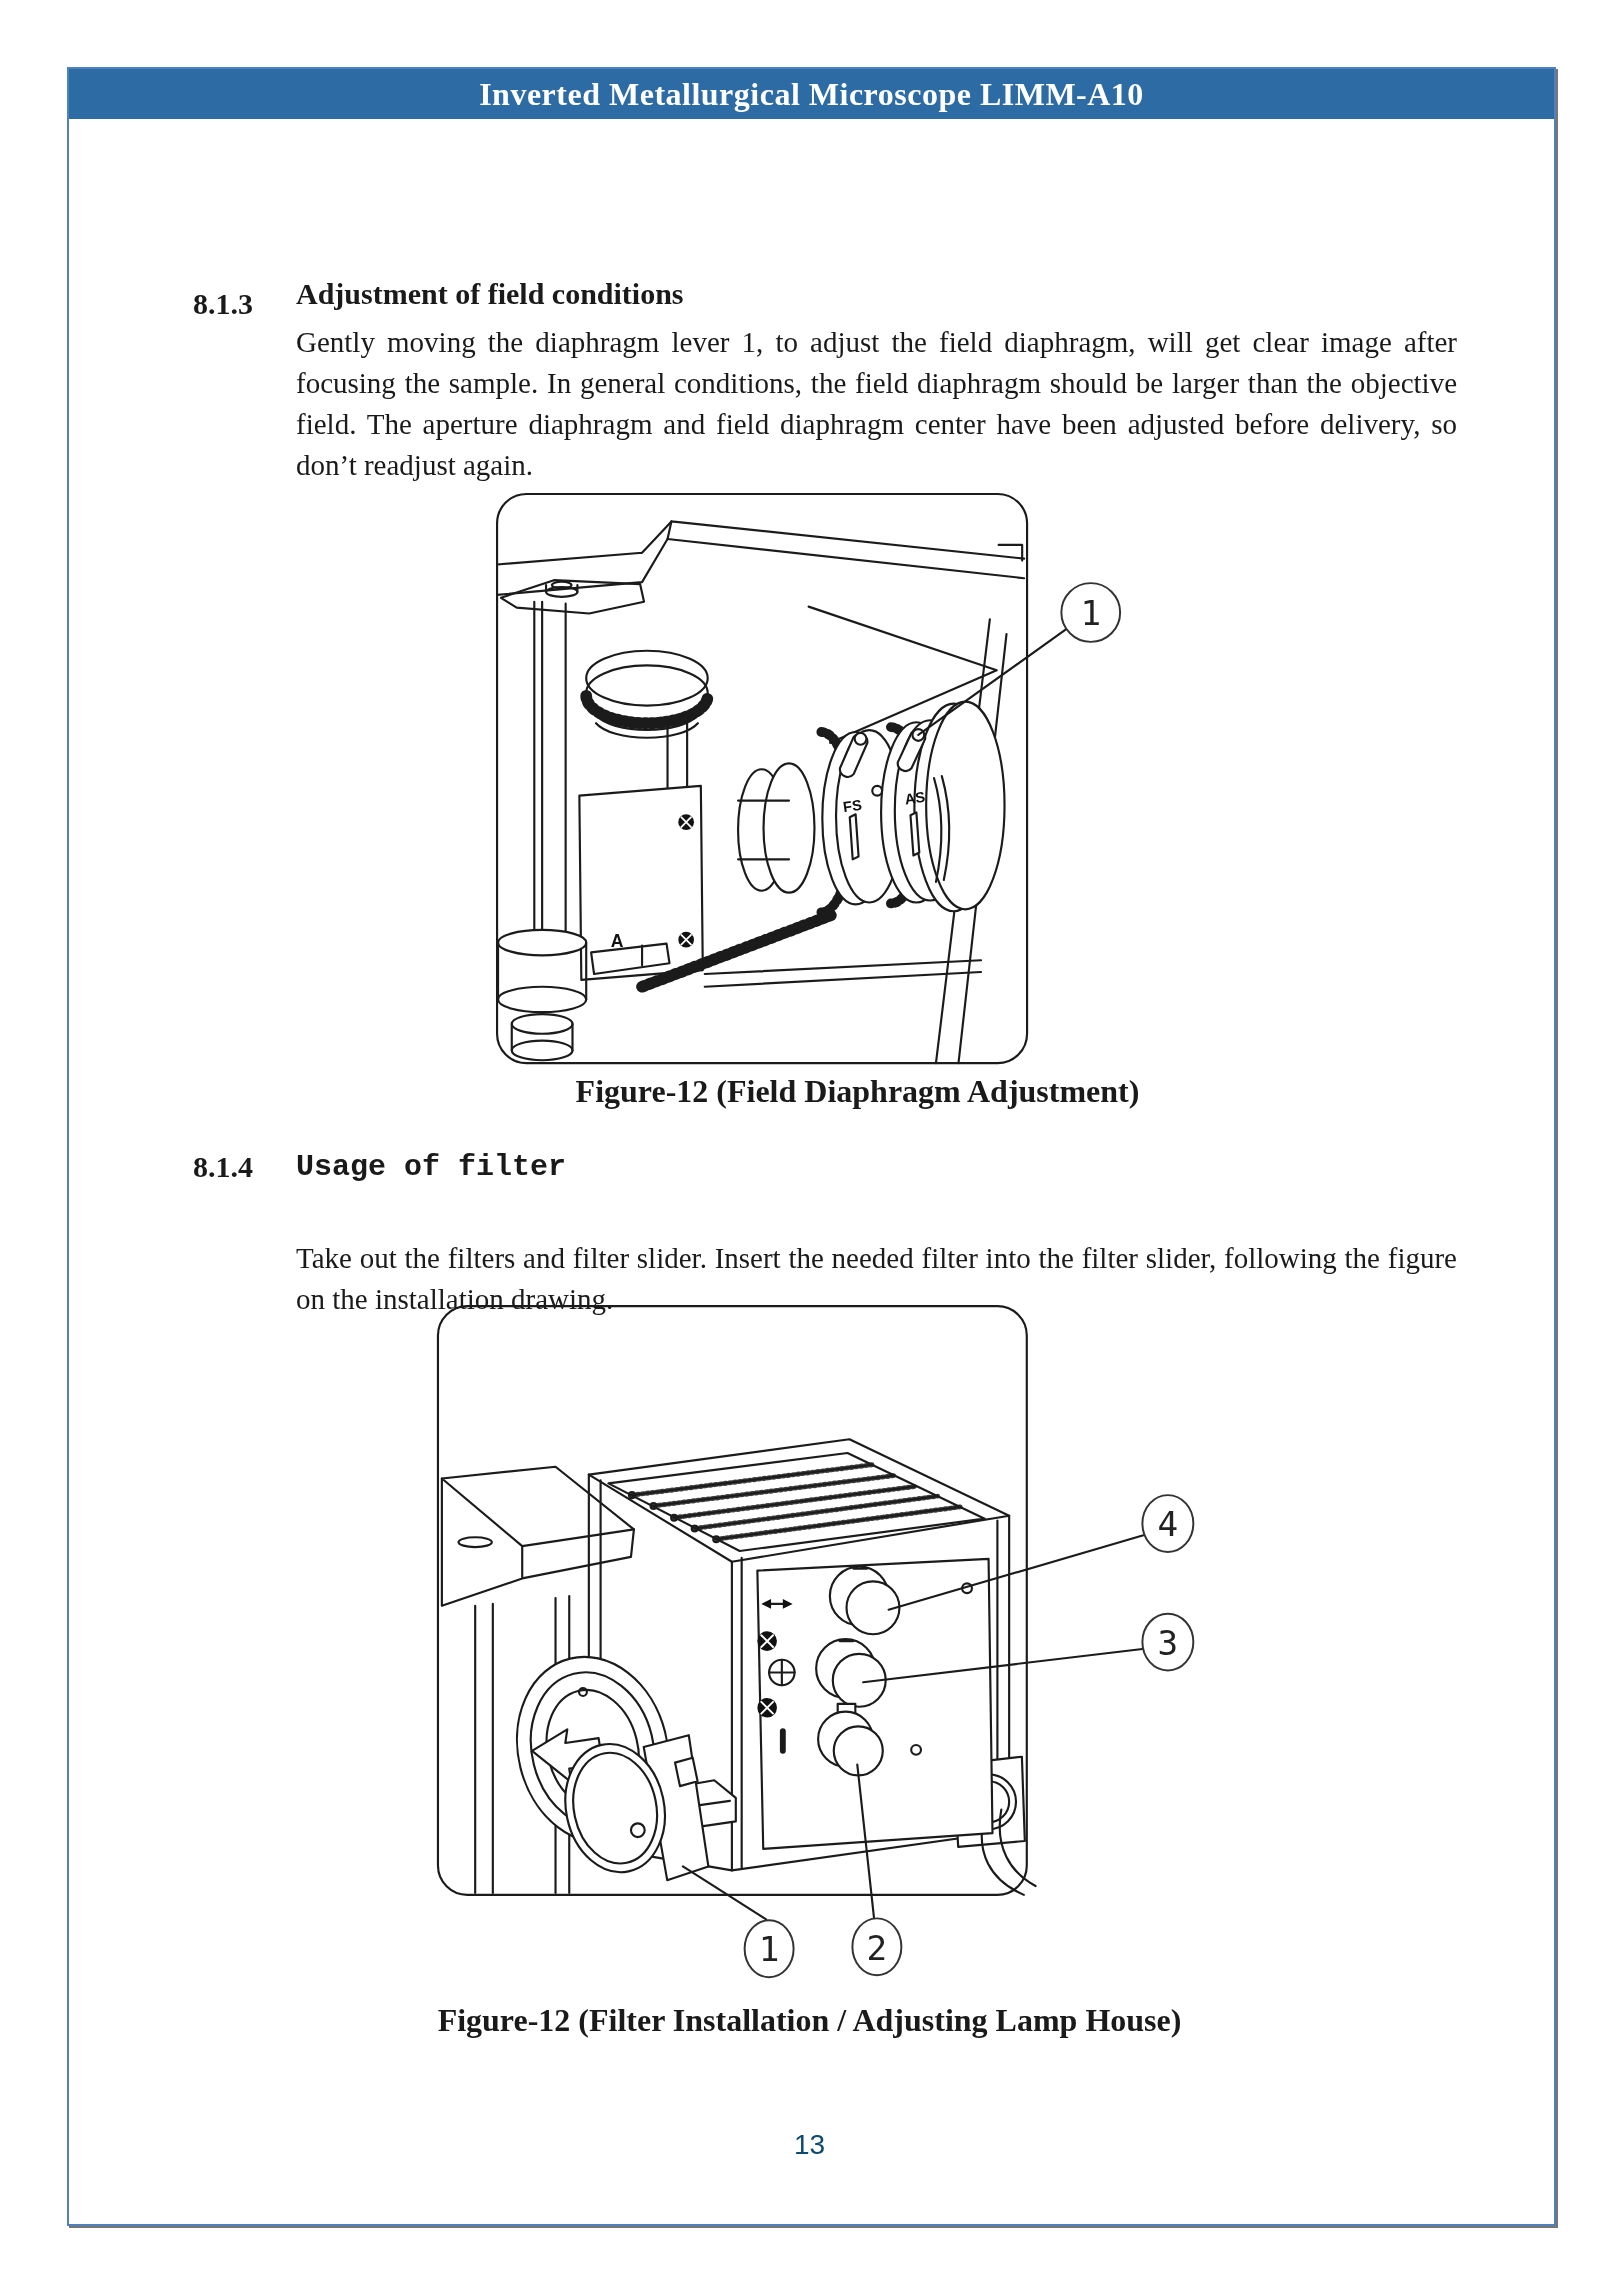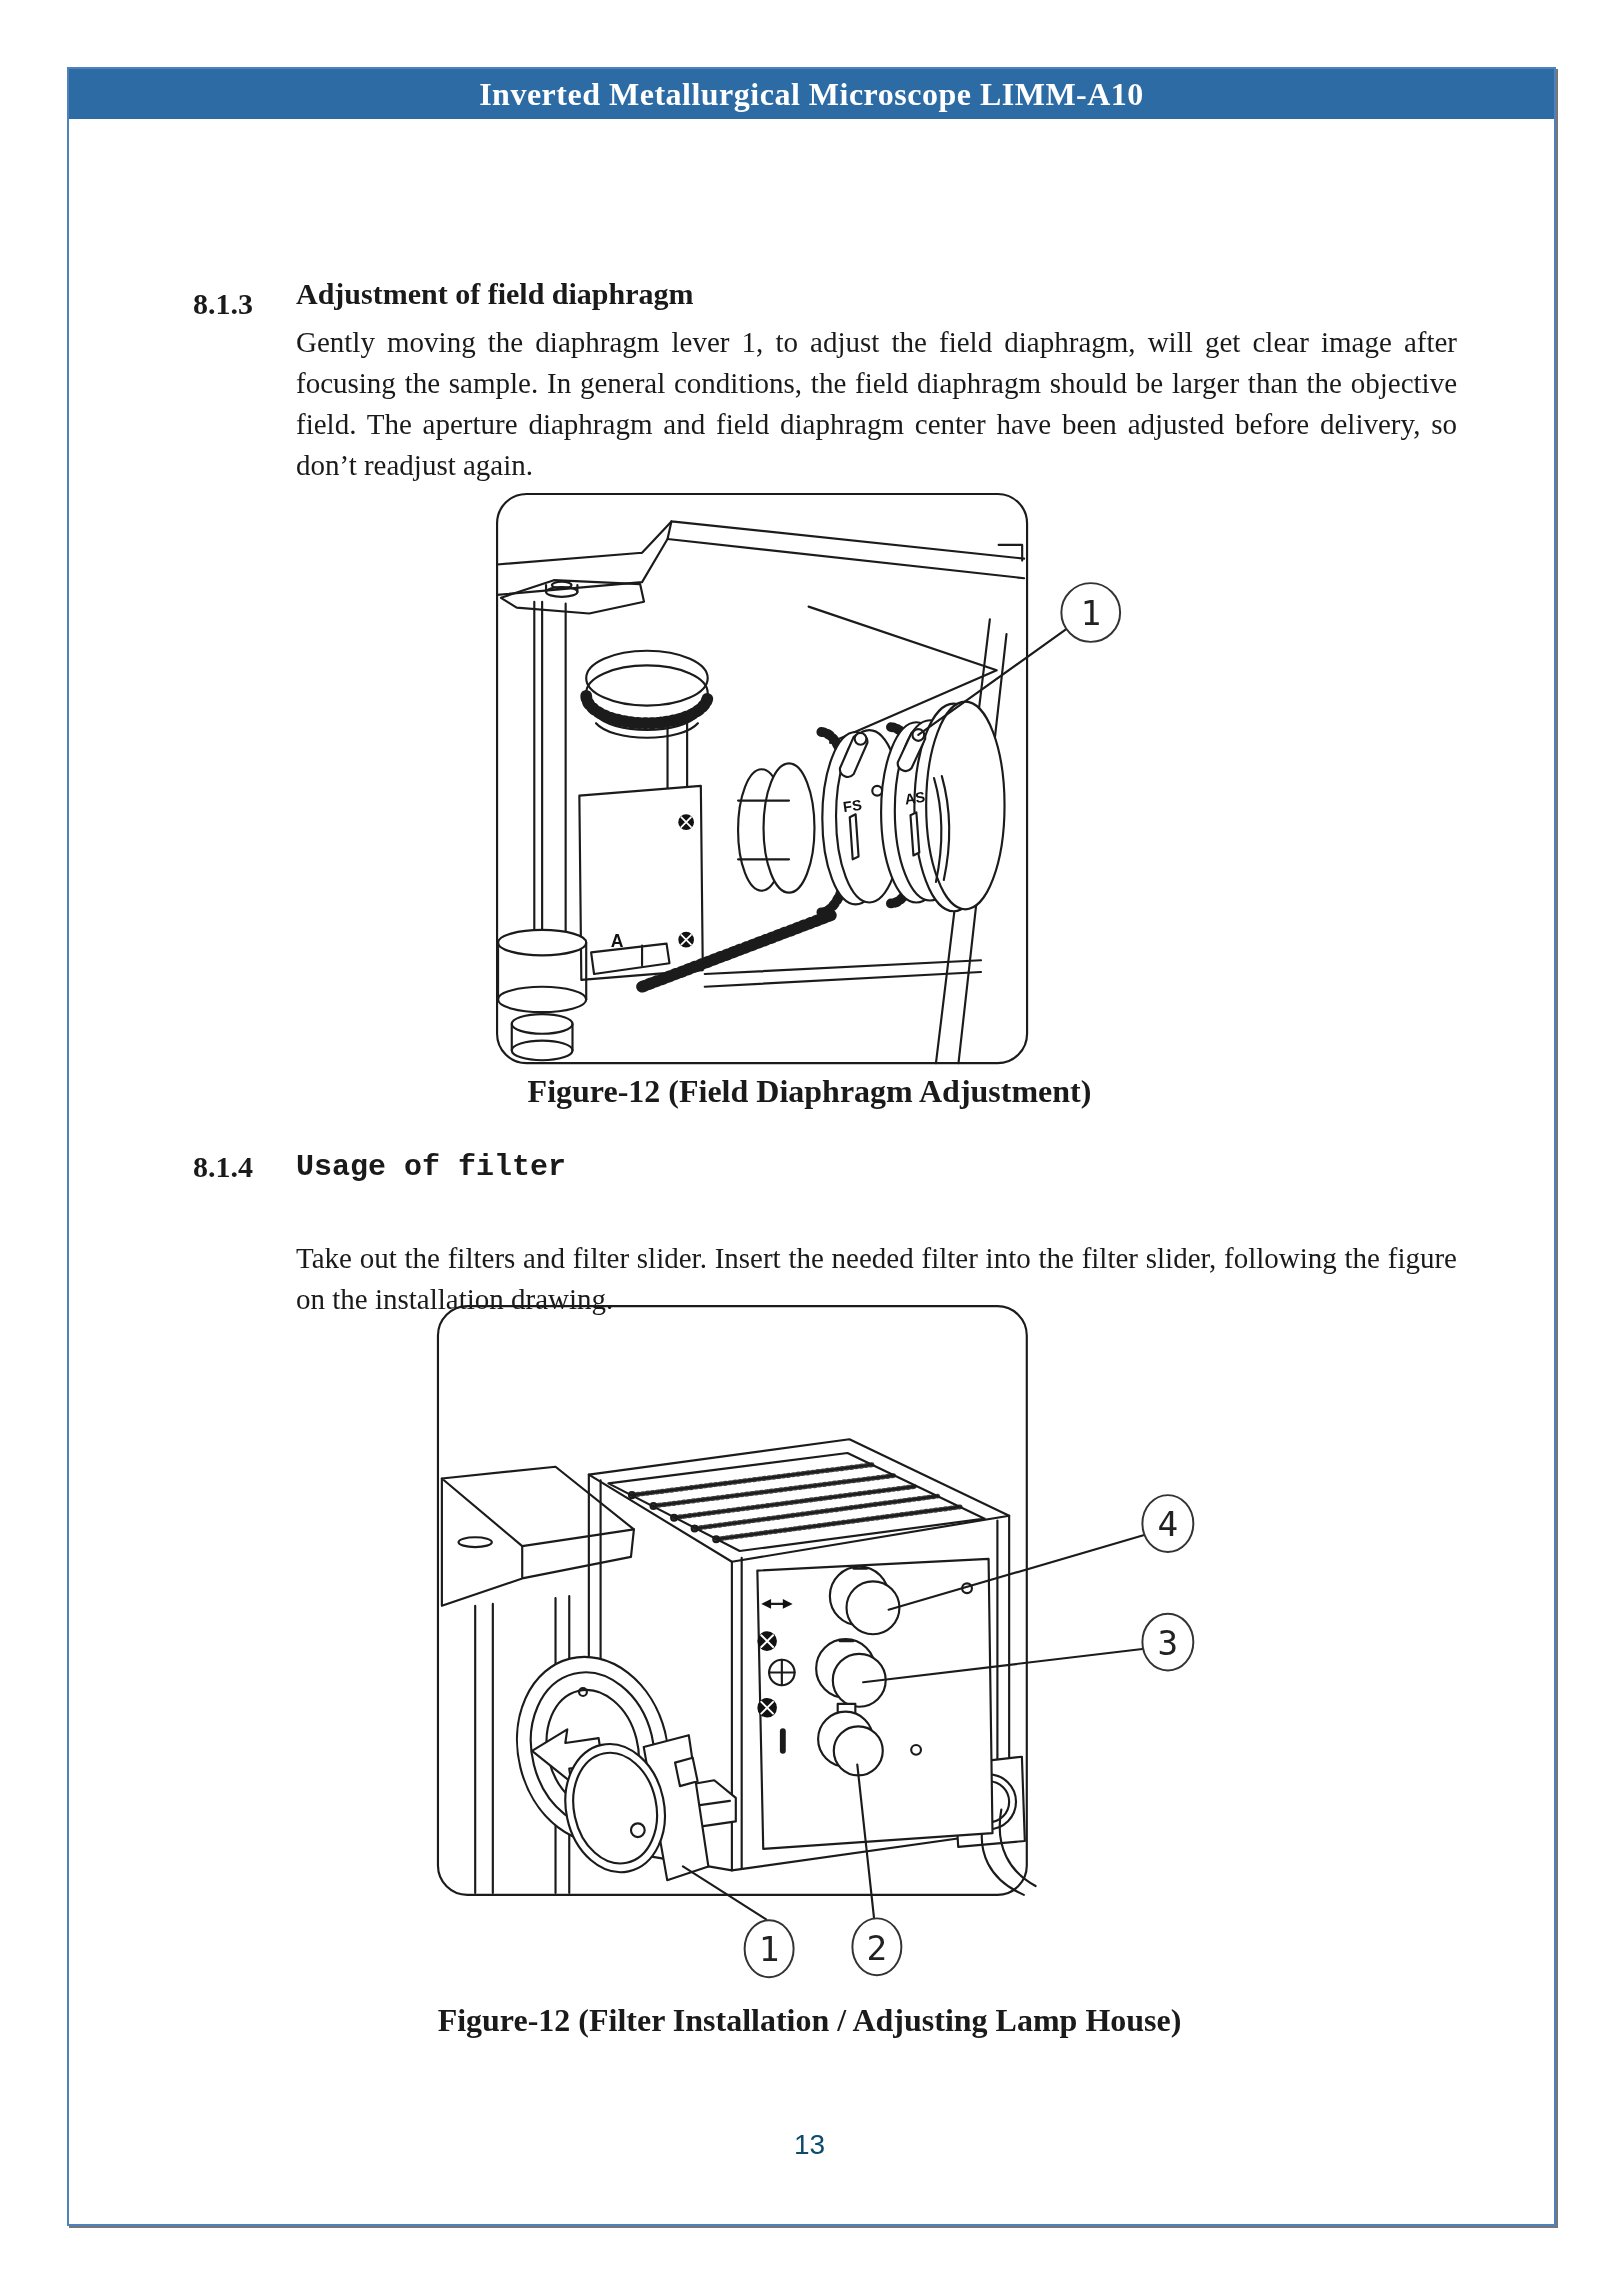--- a/index.html
+++ b/index.html
@@ -33,21 +33,21 @@
   #sec1-head{left:296px;}
   #sec1-body{top:322px;}
   #sec2-num,#sec2-head{top:1150px;}
   #sec2-num{left:193px;}
   #sec2-head{left:296px;font-family:Liberation Mono, monospace;}
   #sec2-body{top:1238px;}
   .fig-caption{
     position:absolute;left:67px;width:1485px;text-align:center;
     font-size:32px;font-weight:bold;
   }
-  #fig12-caption{top:1073px;}
+  #fig12-caption{top:1073px;padding-left:48px;}
   #fig13-caption{top:2002px;}
   #fig12-svg{position:absolute;left:495px;top:492px;}
   #fig13-svg{position:absolute;left:436px;top:1304px;}
   .page-number{
     position:absolute;left:67px;width:1485px;top:2129px;text-align:center;
     font-family:"Liberation Sans", sans-serif;font-size:28px;color:#0c4a6e;
   }
   svg text{font-family:"Liberation Sans", sans-serif;}
   .callout-digit{
     font-family:"DejaVu Sans Mono", monospace;font-size:35px;fill:#222;
@@ -56,21 +56,21 @@
 </head>
 <body>
 
 <div class="page-frame">
   <div class="header-bar">
     <span class="header-title">Inverted Metallurgical Microscope LIMM-A10</span>
   </div>
 </div>
 
 <span class="sec-num" id="sec1-num">8.1.3</span>
-<span class="sec-head" id="sec1-head">Adjustment of field diaphragm</span>
+<span class="sec-head" id="sec1-head">Adjustment of field conditions</span>
 <div class="sec-body" id="sec1-body">Gently moving the diaphragm lever 1, to adjust the field diaphragm, will get clear image after focusing the sample. In general conditions, the field diaphragm should be larger than the objective field. The aperture diaphragm and field diaphragm center have been adjusted before delivery, so don’t readjust again.</div>
 
 <svg id="fig12-svg" width="637" height="578" viewBox="0 0 650 590" xmlns="http://www.w3.org/2000/svg">
   <g stroke="#1b1b1b" stroke-width="2.2" fill="none" stroke-linejoin="round" stroke-linecap="round">
     <rect x="2" y="2" width="541" height="581" rx="30"></rect>
 
     <path d="M320,117 L512,182 L342,256"></path>
     <path d="M505,130 L450,583 M522,145 L473,583"></path>
 
     <path d="M180,30 L540,68 M176,48 L540,88 M180,30 L176,48"></path>

